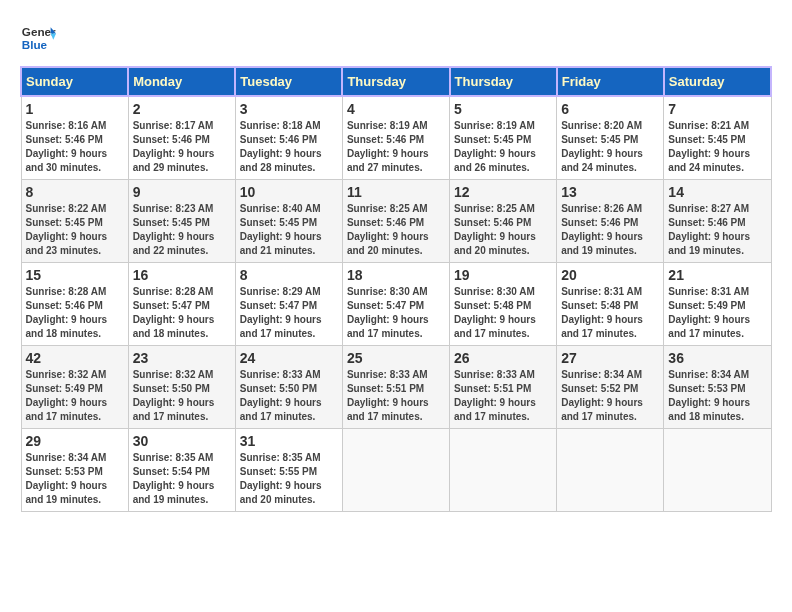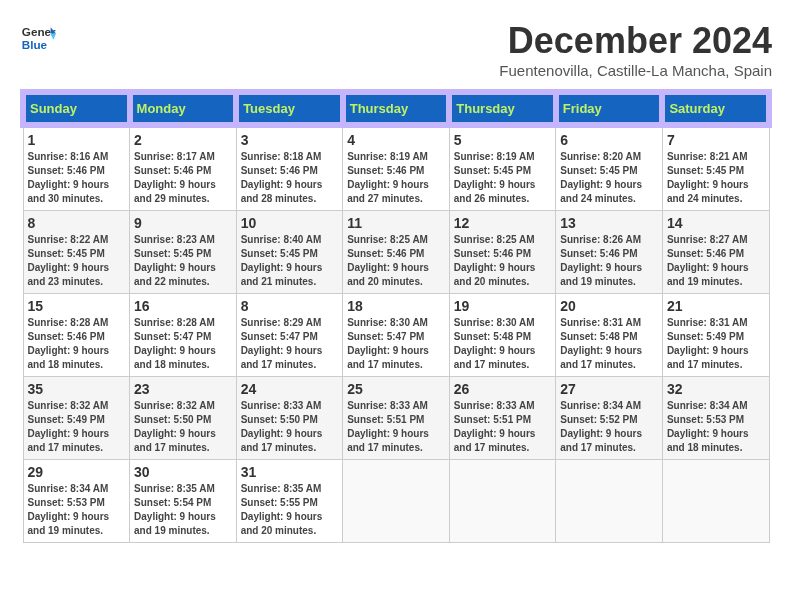--- a/index.html
+++ b/index.html
@@ -37,26 +37,26 @@
       font-size: 15px;
       color: #555;
     }
     table {
       width: 100%;
       border-collapse: collapse;
       font-size: 11px;
     }
     thead tr th {
       background-color: #1565c0;
-      color: #bef264;
+      color: #fef9c3;
       padding: 6px 4px;
       font-size: 13px;
       font-weight: bold;
       text-align: left;
-      border: 6px solid #c4b5fd;
+      border: 2px solid #c4b5fd;
     }
     tbody tr td {
       border: 1px solid #ccc;
       vertical-align: top;
       padding: 4px;
       height: 80px;
       width: calc(100% / 7);
       color: #333;
       background: #fff;
     }
@@ -84,24 +84,20 @@
 
 <div class="header-area">
   <div class="logo">
     <svg class="logo-icon" viewBox="0 0 40 40" xmlns="http://www.w3.org/2000/svg">
       <text x="2" y="18" font-size="13" font-weight="bold" fill="#333">General</text>
       <text x="2" y="32" font-size="13" font-weight="bold" fill="#1565c0">Blue</text>
       <polygon points="34,8 40,15 34,15" fill="#1565c0"></polygon>
       <polygon points="34,15 40,15 37,22" fill="#4fc3f7"></polygon>
     </svg>
   </div>
-  <div class="title-area">
-    <div class="month-title">December 2024</div>
-    <div class="location-title">Fuentenovilla, Castille-La Mancha, Spain</div>
-  </div>
 </div>
 
 <table>
   <thead>
     <tr>
     <th>Sunday</th>
         <th>Monday</th>
         <th>Tuesday</th>
         <th>Thursday</th>
         <th>Thursday</th>
@@ -279,21 +275,21 @@
           <span class="day-number">21</span>
           <div class="day-info">
             <span>Sunrise: 8:31 AM</span><br>
             <span>Sunset: 5:49 PM</span><br>
             <span>Daylight: 9 hours and 17 minutes.</span>
           </div>
         </td>
       </tr>
       <tr>
         <td>
-          <span class="day-number">35</span>
+          <span class="day-number">42</span>
           <div class="day-info">
             <span>Sunrise: 8:32 AM</span><br>
             <span>Sunset: 5:49 PM</span><br>
             <span>Daylight: 9 hours and 17 minutes.</span>
           </div>
         </td>
         <td>
           <span class="day-number">23</span>
           <div class="day-info">
             <span>Sunrise: 8:32 AM</span><br>
@@ -327,21 +323,21 @@
         </td>
         <td>
           <span class="day-number">27</span>
           <div class="day-info">
             <span>Sunrise: 8:34 AM</span><br>
             <span>Sunset: 5:52 PM</span><br>
             <span>Daylight: 9 hours and 17 minutes.</span>
           </div>
         </td>
         <td>
-          <span class="day-number">32</span>
+          <span class="day-number">36</span>
           <div class="day-info">
             <span>Sunrise: 8:34 AM</span><br>
             <span>Sunset: 5:53 PM</span><br>
             <span>Daylight: 9 hours and 18 minutes.</span>
           </div>
         </td>
       </tr>
       <tr>
         <td>
           <span class="day-number">29</span>

